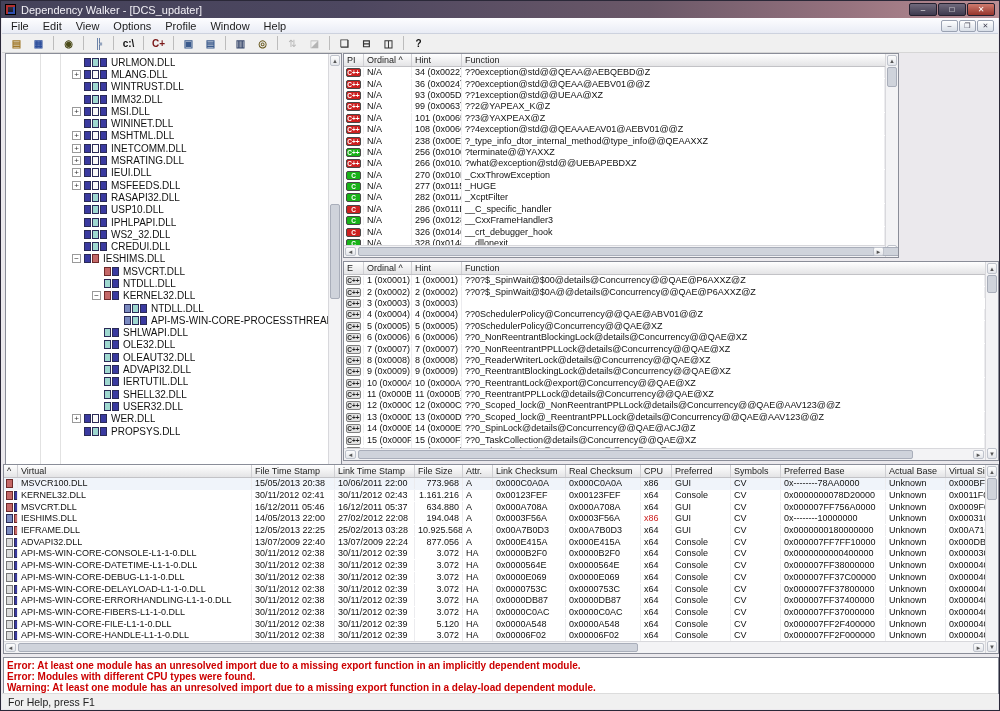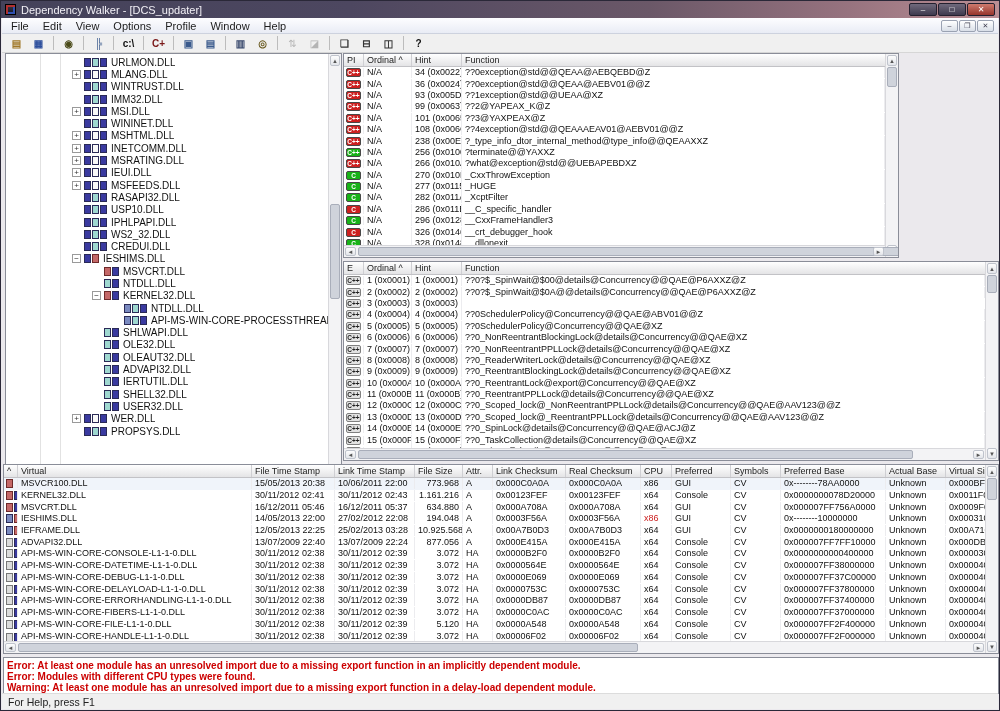--- a/index.html
+++ b/index.html
@@ -994,21 +994,21 @@
           <span class="cell" style="width: 30px;">HA</span>
           <span class="cell" style="width: 73px;">0x0000A548</span>
           <span class="cell" style="width: 75px;">0x0000A548</span>
           <span class="cell" style="width: 31px;">x64</span>
           <span class="cell" style="width: 59px;">Console</span>
           <span class="cell" style="width: 50px;">CV</span>
           <span class="cell" style="width: 105px;">0x000007FF2F400000</span>
           <span class="cell" style="width: 60px;">Unknown</span>
           <span class="cell" style="width: 45px;">0x00004000</span>
         </div>
-        <div class="grow" style="height: 11.7px; align-items: flex-end;">
+        <div class="grow" style="height: 11.7px;">
           <span class="cell c0" style="width: 14px;">
             <span class="mi">
               <span class="mb g"></span>
               <span class="mb n"></span>
             </span>
           </span>
           <span class="cell" style="width: 234px;">API-MS-WIN-CORE-HANDLE-L1-1-0.DLL</span>
           <span class="cell" style="width: 83px;">30/11/2012 02:38</span>
           <span class="cell" style="width: 80px;">30/11/2012 02:39</span>
           <span class="cell ar" style="width: 48px;">3.072</span>

